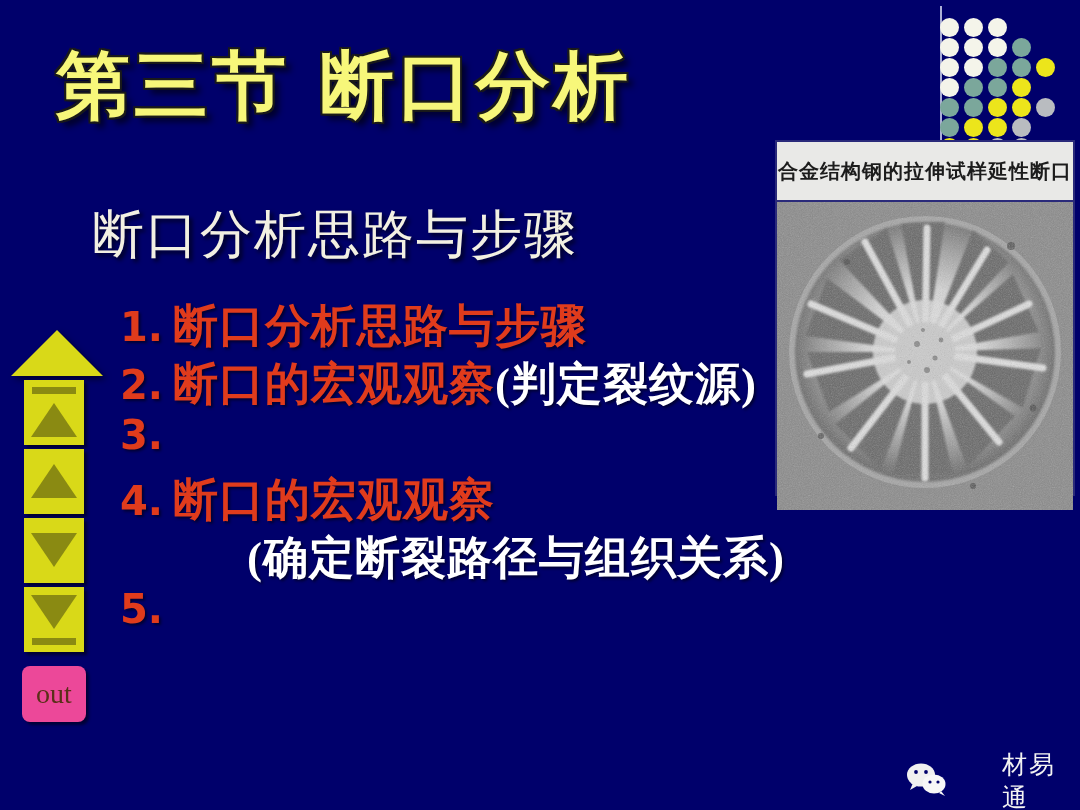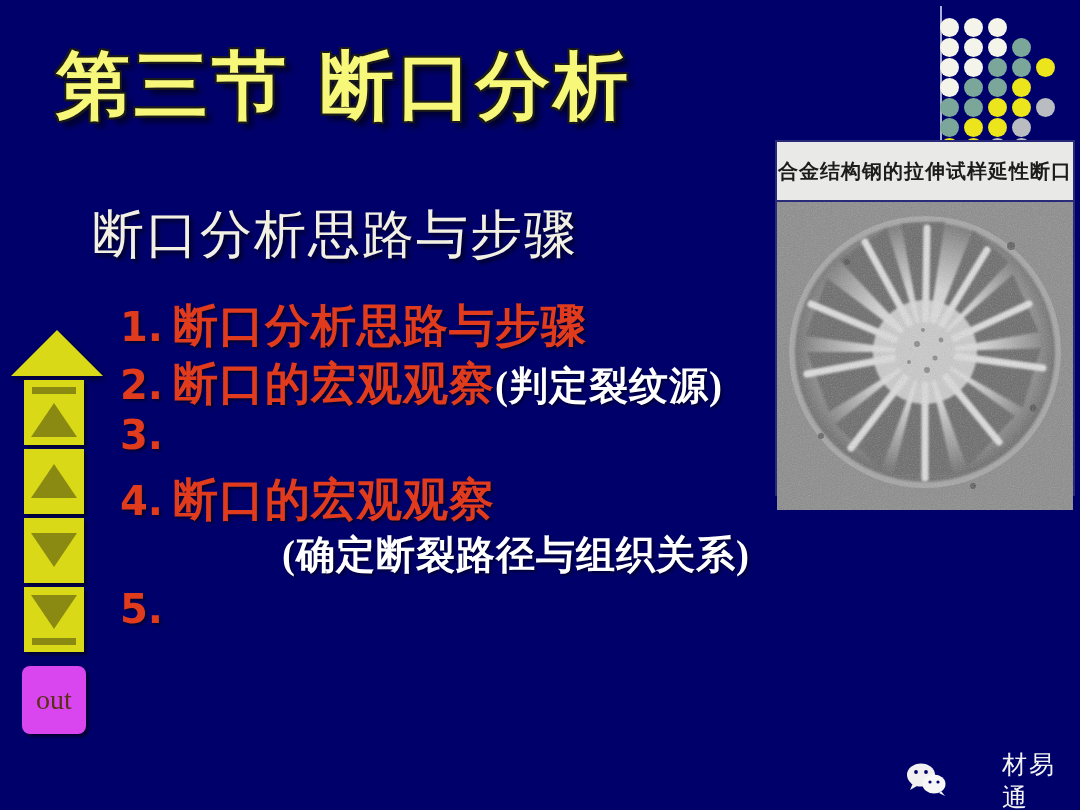--- a/index.html
+++ b/index.html
@@ -108,21 +108,21 @@
     text-shadow: 2px 2px 3px rgba(0,0,0,.55);
   }
   .step .txt-red {
     font-size: 45px;
     font-weight: bold;
     letter-spacing: 1px;
     color: #e03b1c;
     text-shadow: 2px 2px 3px rgba(0,0,0,.55);
   }
   .step .txt-white {
-    font-size: 39px;
+    font-size: 45px;
     font-weight: bold;
     letter-spacing: 1px;
     color: #ffffff;
     text-shadow: 2px 2px 3px rgba(0,0,0,.55);
   }
   .step.indented {
     padding-left: 92px;
     justify-content: center;
   }
 
@@ -176,23 +176,23 @@
     border-right: 23px solid transparent;
     border-top: 34px solid #8a8a12;
   }
   .nav-btn.first .tri-up { bottom: 8px; }
   .nav-btn.prev  .tri-up { top: 15px; }
   .nav-btn.next  .tri-down { top: 15px; }
   .nav-btn.last  .tri-down { top: 8px; }
 
   #out-button {
     width: 64px;
-    height: 68px;
+    height: 56px;
     margin: 14px 0 0 8px;
-    background: #d946ef;
+    background: #ec4899;
     border-radius: 8px;
     box-shadow: 3px 3px 3px rgba(0,0,0,.5);
     display: flex;
     align-items: center;
     justify-content: center;
     font-family: "Liberation Serif", "DejaVu Serif", serif;
     font-size: 28px;
     color: #5a3018;
   }
 

